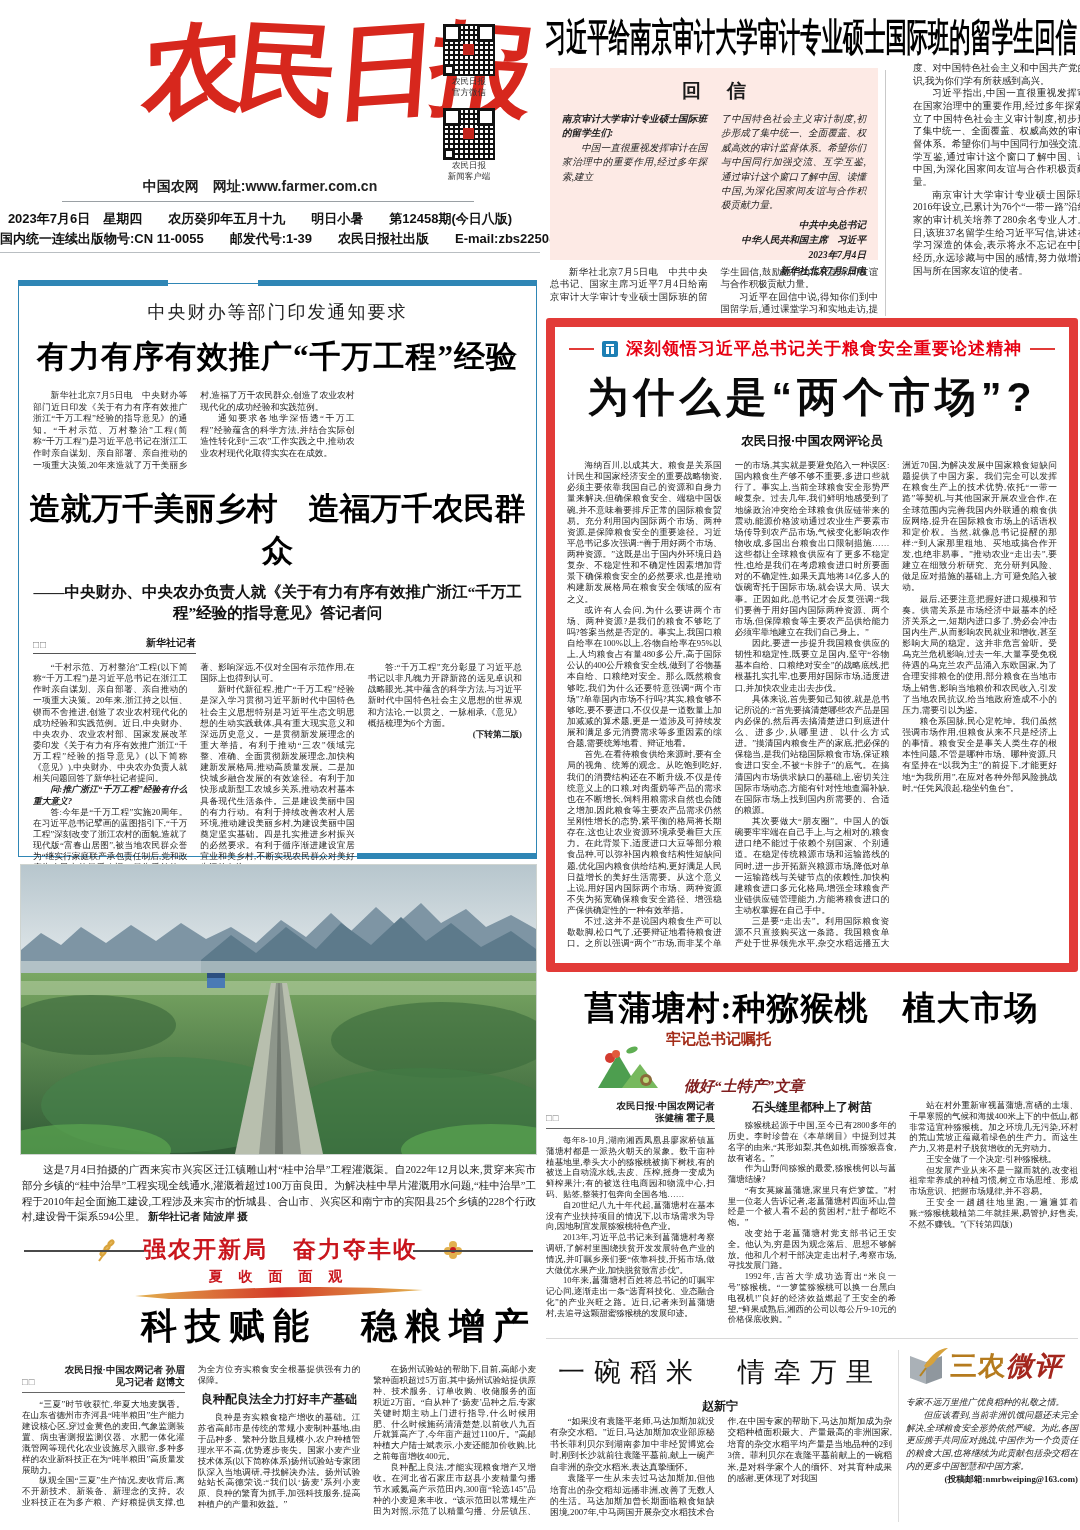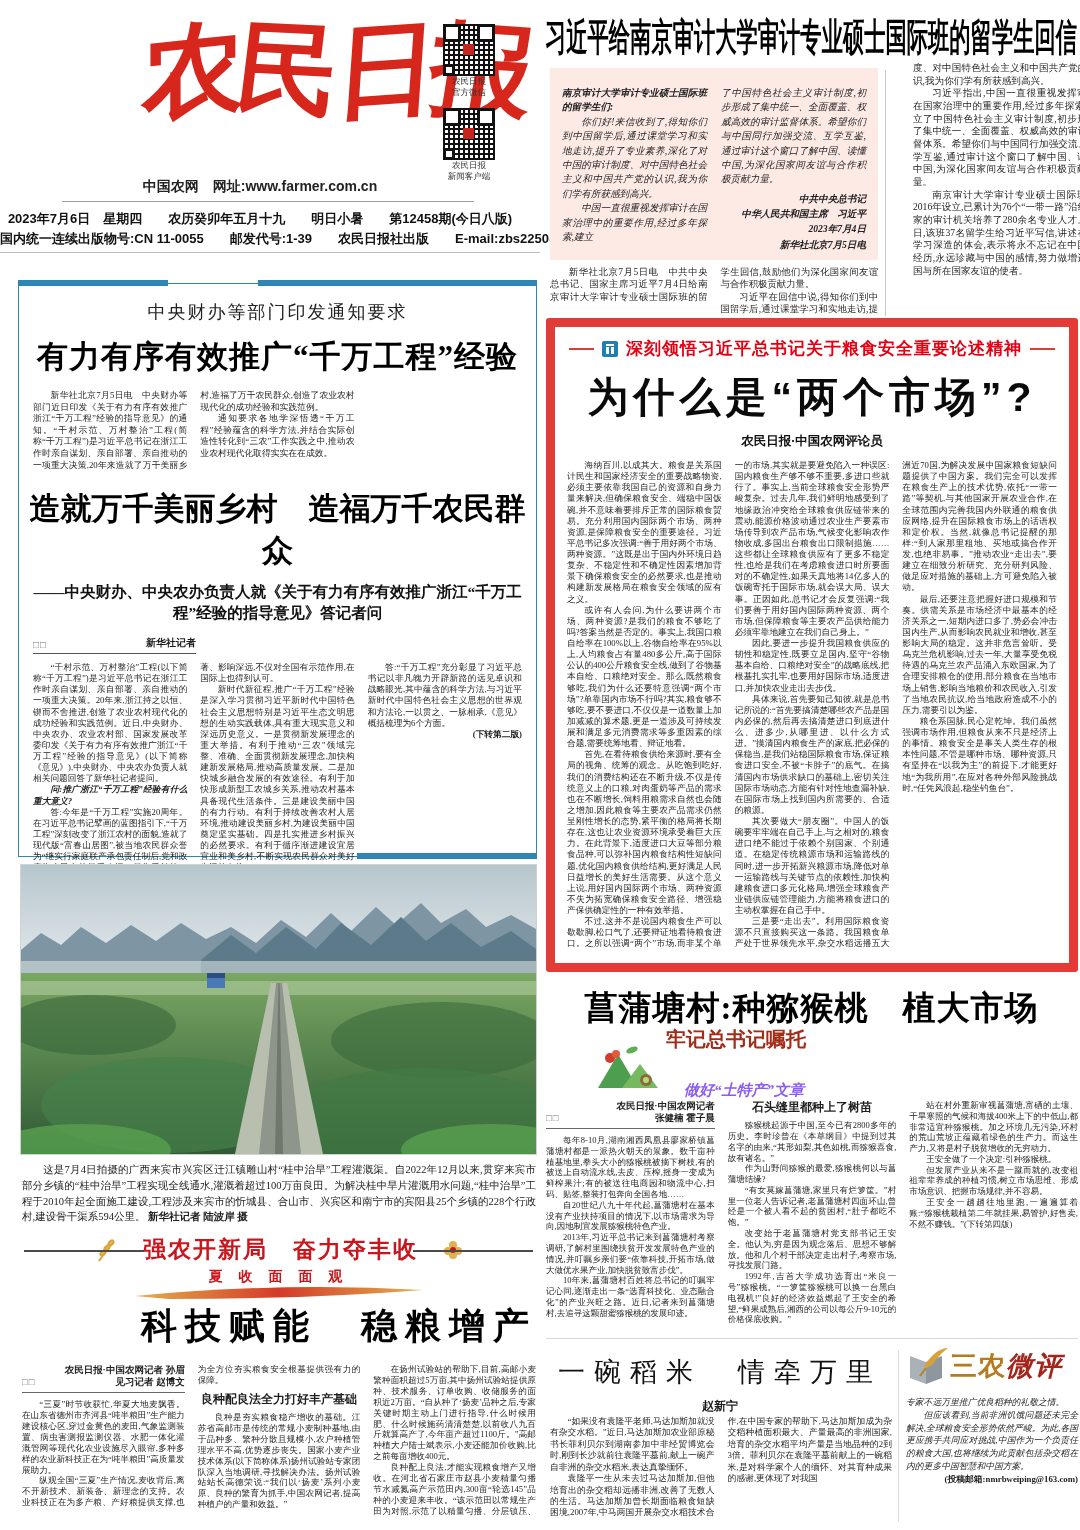--- a/index.html
+++ b/index.html
@@ -77,22 +77,22 @@
   
   .banner-wrap { text-align:center; position:relative; }
   .banner-line1 { font-size:23px; font-weight:900; color:#c9161d; font-family:"Liberation Sans",sans-serif; letter-spacing:2px; display:inline-flex; align-items:center; gap:24px; }
   .banner-line2 { font-size:14px; font-weight:900; color:#c9161d; letter-spacing:6px; margin-top:1px; font-family:"Liberation Sans",sans-serif; }
   .banner-side { position:absolute; top:16px; width:120px; height:2px; background:#4a4a4a; }
   .tech-headline { text-align:right; font-weight:900; font-size:36px; letter-spacing:8px; color:#000; }
 
   
   .kiwi-headline { text-align:center; font-weight:900; font-size:33px; letter-spacing:1px; color:#000; }
   .badge { display:flex; align-items:center; gap:6px; }
-  .badge-txt1 { font-size:20px; font-weight:900; color:#a32c18; font-family:"Liberation Sans",sans-serif; }
-  .badge-txt2 { font-size:15px; font-weight:900; color:#8b5cf6; font-style:italic; padding-left:18px;margin-top:28px; }
+  .badge-txt1 { font-size:15px; font-weight:900; color:#a32c18; font-family:"Liberation Sans",sans-serif; }
+  .badge-txt2 { font-size:15px; font-weight:900; color:#7f1d1d; font-style:italic; padding-left:18px;margin-top:28px; }
   .rice-headline { text-align:center; font-size:27px; letter-spacing:9px; color:#111; font-weight:500; }
   .rice-byline { text-align:center; font-weight:bold; font-size:12px; margin-top:6px; font-family:"Liberation Sans",sans-serif; }
   .wp-logo { display:flex; align-items:center; }
   .wp-t1 { font-size:27px; font-weight:900; color:#b57b1e; letter-spacing:1px; }
   .wp-t2 { font-size:27px; font-weight:900; color:#a3261d; font-style:italic; letter-spacing:1px; }
   .hline { background:#d8d8d8; height:1px; }
 </style>
 </head>
 <body>
 
@@ -122,24 +122,24 @@
   <div class="abs site-line" style="left:0;top:178px;width:520px;text-align:center;">中国农网　网址:www.farmer.com.cn</div>
   <div class="abs rule" style="left:62px;top:201px;width:412px;"></div>
   <div class="abs dateline" style="left:0;top:210px;width:520px;text-align:center;">2023年7月6日　星期四　　农历癸卯年五月十九　　明日小暑　　第12458期(今日八版)</div>
   <div class="abs dateline" style="left:0;top:230px;width:530px;text-align:center;">国内统一连续出版物号:CN 11-0055　　邮发代号:1-39　　农民日报社出版　　E-mail:zbs2250@263.net</div>
   <div class="abs rule" style="left:0;top:252px;width:540px;background:#b9bec2;"></div>
 </div>
 
 <div class="abs" style="left:545px;top:12px;width:533px;height:304px;">
   <div class="xjp-headline">习近平给南京审计大学审计专业硕士国际班的留学生回信</div>
   <div class="abs pinkbox" style="left:5px;top:56px;width:328px;height:192px;">
+    <div class="pink-title">回信</div>
     <div class="letter-cols">
       <div class="letter-col">
         <p class="salut">南京审计大学审计专业硕士国际班的留学生们:</p>
-        <p>你们好!来信收到了,得知你们到中国留学后,通过课堂学习和实地走访,提升了专业素养,深化了对中国的审计制度、对中国特色社会主义和中国共产党的认识,我为你们学有所获感到高兴。</p>
         <p>中国一直很重视发挥审计在国家治理中的重要作用,经过多年探索,建立</p>
       </div>
       <div class="letter-col">
         <p class="noind" style="text-indent:0;">了中国特色社会主义审计制度,初步形成了集中统一、全面覆盖、权威高效的审计监督体系。希望你们与中国同行加强交流、互学互鉴,通过审计这个窗口了解中国、读懂中国,为深化国家间友谊与合作积极贡献力量。</p>
         <div class="letter-sign">中共中央总书记
 中华人民共和国主席　习近平
 2023年7月4日
 新华社北京7月5日电</div>
       </div>
     </div>
@@ -285,21 +285,21 @@
 <div class="abs tech-headline" style="left:20px;top:1302px;width:517px;">科技赋能　稳粮增产</div>
 <div class="abs cols3 bodytxt" style="left:22px;top:1364px;width:514px;height:162px;font-size:8.6px;line-height:1.27;">
   <div class="byline-flow">
     <span class="sq">□□</span>
     <span class="names">农民日报·中国农网记者 孙眉
 见习记者 赵博文</span>
   </div>
   <p>“三夏”时节收获忙,华夏大地麦飘香。在山东省德州市齐河县“吨半粮田”生产能力建设核心区,穿过金黄色的麦田,气象监测装置、病虫害测报监测仪器、水肥一体化灌溉管网等现代化农业设施尽入眼帘,多种多样的农业新科技正在为“吨半粮田”高质量发展助力。</p>
   <p>纵观全国“三夏”生产情况,麦收背后,离不开新技术、新装备、新理念的支持。农业科技正在为多产粮、产好粮提供支撑,也为全方位夯实粮食安全根基提供强有力的保障。</p>
   <div class="colhead">良种配良法全力打好丰产基础</div>
-  <p>良种是夯实粮食稳产增收的基础。江苏省高邮市是传统的常规小麦制种基地,由于品种多、繁种分散且规模小,农户种植管理水平不高,优势逐步丧失。国家小麦产业技术体系(以下简称体系)扬州试验站专家团队深入当地调研,寻找解决办法。扬州试验站站长高德荣说:“我们以‘扬麦’系列小麦原、良种的繁育为抓手,中国农网记者,提高种植户的产量和效益。”</p>
+  <p>良种是夯实粮食稳产增收的基础。江苏省高邮市是传统的常规小麦制种基地,由于品种多、繁种分散且规模小,农户种植管理水平不高,优势逐步丧失。国家小麦产业技术体系(以下简称体系)扬州试验站专家团队深入当地调研,寻找解决办法。扬州试验站站长高德荣说:“我们以‘扬麦’系列小麦原、良种的繁育为抓手,加强科技服务,提高种植户的产量和效益。”</p>
   <p>在扬州试验站的帮助下,目前,高邮小麦繁种面积超过5万亩,其中扬州试验站提供原种、技术服务、订单收购、收储服务的面积近2万亩。“自从种了‘扬麦’品种之后,专家关键时期主动上门进行指导,什么时候用肥、什么时候施药清清楚楚,以前收八九百斤就算高产了,今年亩产超过1100斤。”高邮种植大户陆士斌表示,小麦还能加价收购,比之前每亩增收400元。</p>
   <p>良种配上良法,才能实现粮食增产又增收。在河北省石家庄市赵县小麦精量匀播节水减氮高产示范田内,300亩“轮选145”品种的小麦迎来丰收。“该示范田以常规生产田为对照,示范了以精量匀播、分层镇压、节水减氮、叶面精调为核心的绿色高效技术模式。”体系岗位专家常旭虹说。(下转第二版)</p>
 </div>
 
 <div class="abs kiwi-headline" style="left:545px;top:986px;width:533px;">菖蒲塘村:种猕猴桃　植大市场</div>
 <div class="abs badge" style="left:596px;top:1034px;width:300px;height:58px;">
   <svg width="64" height="54" viewBox="0 0 64 54">
     <polygon points="2,52 22,18 42,52" fill="#4d9e4f"></polygon>
     <polygon points="26,52 44,28 62,52" fill="#77b95e"></polygon>
     <circle cx="14" cy="22" r="5" fill="#d33b2f"></circle>

